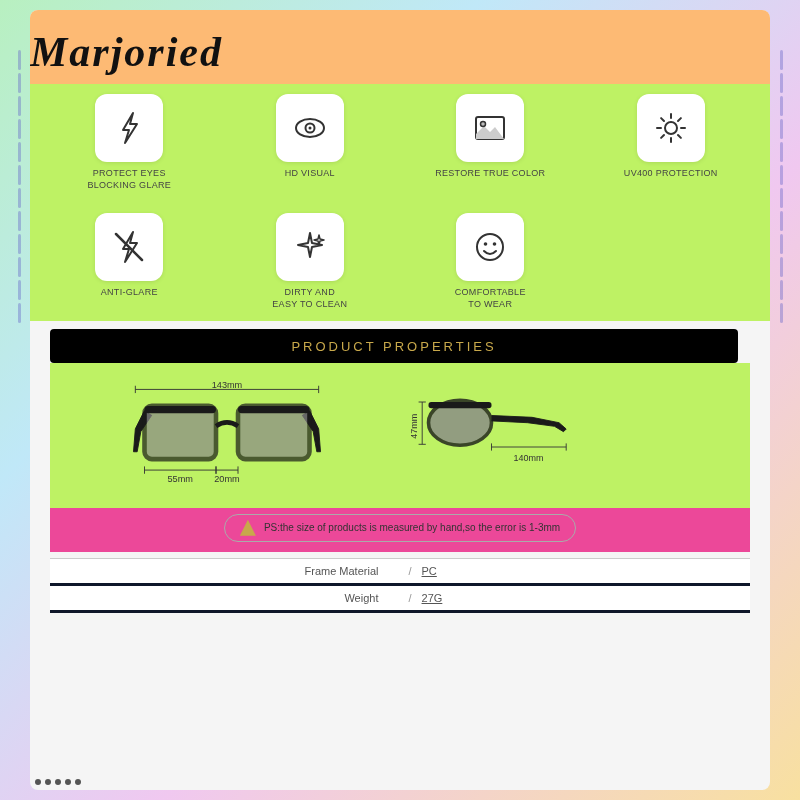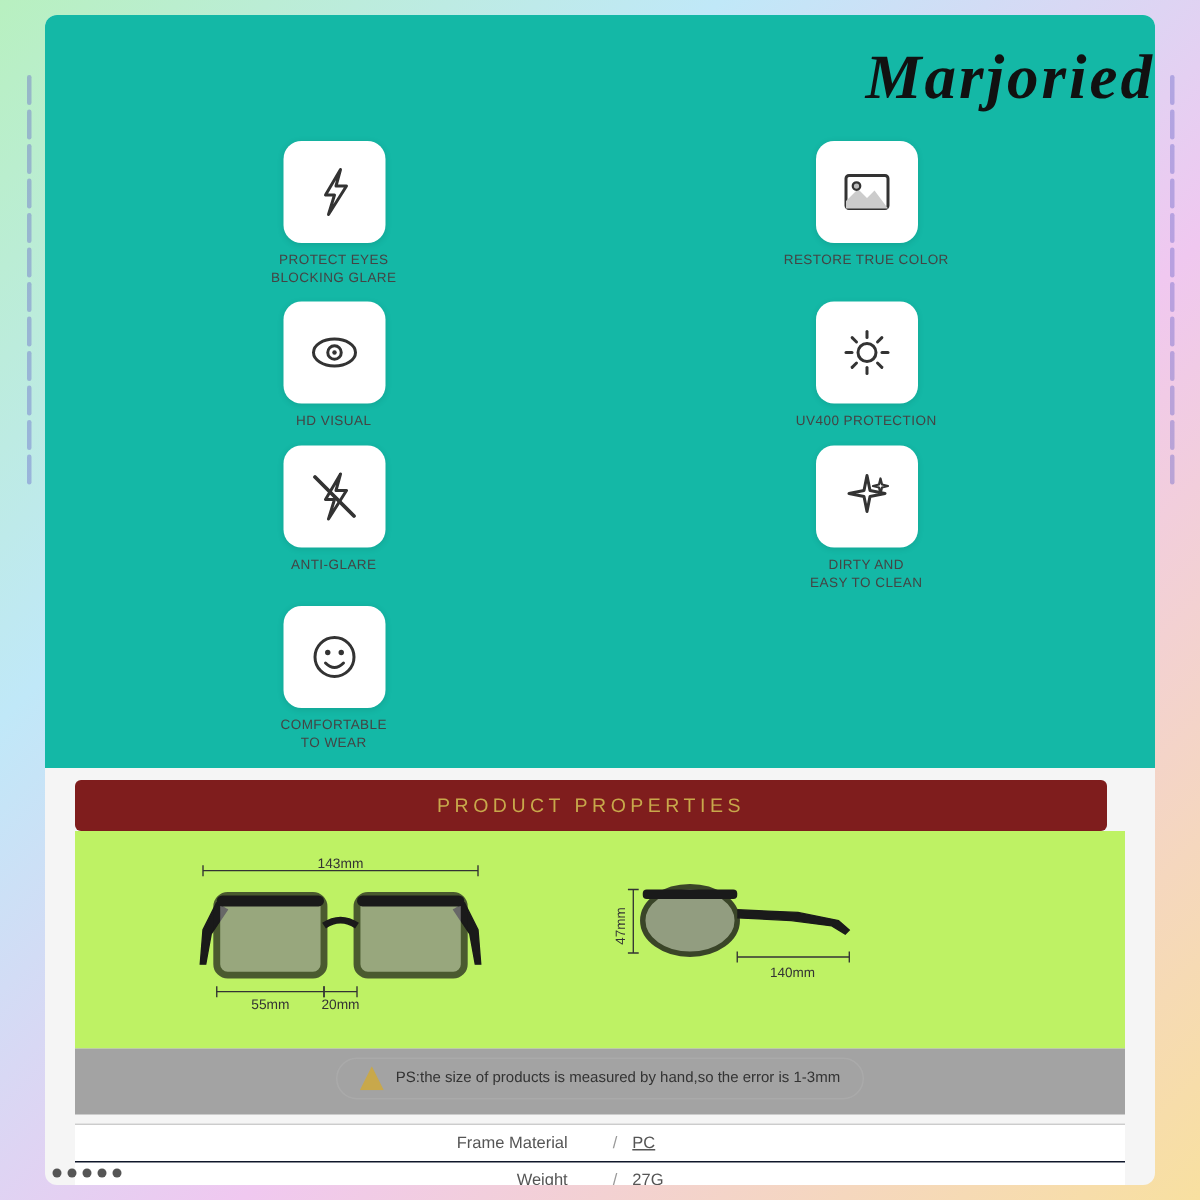--- a/index.html
+++ b/index.html
@@ -73,41 +73,41 @@
     }
     .bar-line {
       width: 3px;
       height: 20px;
       background: rgba(100,100,200,0.4);
       border-radius: 2px;
     }
 
     
     .header {
-      background: #14b8a6;
-      text-align: right;
+      background: #fdba74;
+      text-align: left;
       padding: 18px 0 8px 0;
       position: relative;
     }
     .brand-title {
       font-size: 42px;
       font-weight: bold;
       font-style: italic;
       color: #111;
       letter-spacing: 2px;
       font-family: Georgia, serif;
     }
 
     
     .features-grid {
       display: grid;
-      grid-template-columns: repeat(2, 1fr);
-      gap: 10px;
+      grid-template-columns: repeat(4, 1fr);
+      gap: 22px;
       padding: 10px 20px;
-      background: #14b8a6;
+      background: #bef264;
     }
 
     .feature-item {
       display: flex;
       flex-direction: column;
       align-items: center;
       gap: 6px;
     }
 
     .feature-icon-box {
@@ -131,21 +131,21 @@
       text-align: center;
       color: #444;
       text-transform: uppercase;
       letter-spacing: 0.3px;
       line-height: 1.3;
     }
 
     
     .product-properties {
       margin: 8px 32px 0 20px;
-      background: #7f1d1d;
+      background: #000000;
       border-radius: 4px;
       padding: 8px;
       text-align: center;
     }
     .product-properties-title {
       color: #c8a84b;
       font-size: 13px;
       letter-spacing: 3px;
       text-transform: uppercase;
     }
@@ -182,21 +182,21 @@
       height: 120px;
     }
 
     .glasses-side svg {
       width: 180px;
       height: 120px;
     }
 
     
     .note-box {
-      background: #a3a3a3;
+      background: #ec4899;
       margin: 0 20px;
       padding: 6px 10px 10px 10px;
       display: flex;
       justify-content: center;
     }
     .note-inner {
       border: 1px solid #aaa;
       border-radius: 15px;
       padding: 5px 15px;
       display: flex;
@@ -215,21 +215,21 @@
 
     
     .specs-table {
       background: white;
       margin: 6px 20px 0 20px;
       border-top: 1px solid #ccc;
     }
     .spec-row {
       display: flex;
       padding: 6px 20px;
-      border-bottom: 1px solid #0f172a;
+      border-bottom: 3px solid #0f172a;
       font-size: 11px;
       color: #555;
     }
     .spec-key {
       flex: 1;
       text-align: right;
       padding-right: 20px;
     }
     .spec-sep {
       color: #999;
@@ -319,37 +319,37 @@
           <svg viewBox="0 0 36 36">
             <polygon points="22,3 12,20 18,20 14,33 26,14 19,14" fill="none" stroke="#333" stroke-width="2" stroke-linejoin="round"></polygon>
           </svg>
         </div>
         <span class="feature-label">PROTECT EYES<br>BLOCKING GLARE</span>
       </div>
 
       <div class="feature-item">
         <div class="feature-icon-box">
           <svg viewBox="0 0 36 36">
+            <ellipse cx="18" cy="18" rx="14" ry="9" fill="none" stroke="#333" stroke-width="2"></ellipse>
+            <circle cx="18" cy="18" r="4.5" fill="none" stroke="#333" stroke-width="2"></circle>
+            <circle cx="18" cy="18" r="1.5" fill="#333"></circle>
+          </svg>
+        </div>
+        <span class="feature-label">HD VISUAL</span>
+      </div>
+
+      <div class="feature-item">
+        <div class="feature-icon-box">
+          <svg viewBox="0 0 36 36">
             <rect x="4" y="7" width="28" height="22" rx="2" fill="none" stroke="#333" stroke-width="2"></rect>
             <polygon points="4,24 12,16 18,22 23,17 32,29 4,29" fill="#ccc" stroke="none"></polygon>
             <circle cx="11" cy="14" r="2.5" fill="#bbb" stroke="#333" stroke-width="1.5"></circle>
           </svg>
         </div>
         <span class="feature-label">RESTORE TRUE COLOR</span>
-      </div>
-
-      <div class="feature-item">
-        <div class="feature-icon-box">
-          <svg viewBox="0 0 36 36">
-            <ellipse cx="18" cy="18" rx="14" ry="9" fill="none" stroke="#333" stroke-width="2"></ellipse>
-            <circle cx="18" cy="18" r="4.5" fill="none" stroke="#333" stroke-width="2"></circle>
-            <circle cx="18" cy="18" r="1.5" fill="#333"></circle>
-          </svg>
-        </div>
-        <span class="feature-label">HD VISUAL</span>
       </div>
 
 
       <div class="feature-item">
         <div class="feature-icon-box">
           <svg viewBox="0 0 36 36">
             <circle cx="18" cy="18" r="6" fill="none" stroke="#333" stroke-width="2"></circle>
             <line x1="18" y1="4" x2="18" y2="8" stroke="#333" stroke-width="2" stroke-linecap="round"></line>
             <line x1="18" y1="28" x2="18" y2="32" stroke="#333" stroke-width="2" stroke-linecap="round"></line>
             <line x1="4" y1="18" x2="8" y2="18" stroke="#333" stroke-width="2" stroke-linecap="round"></line>

